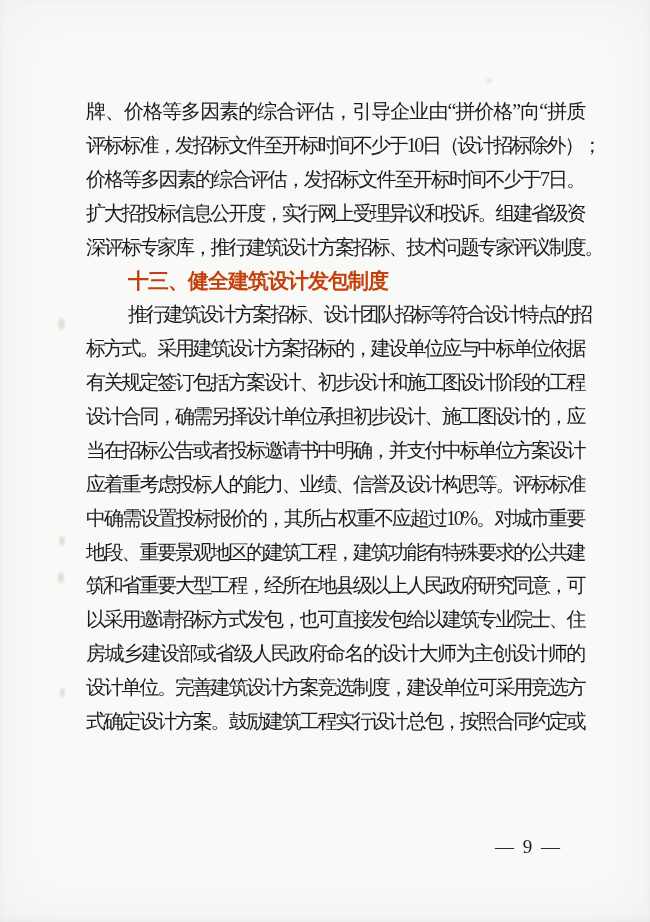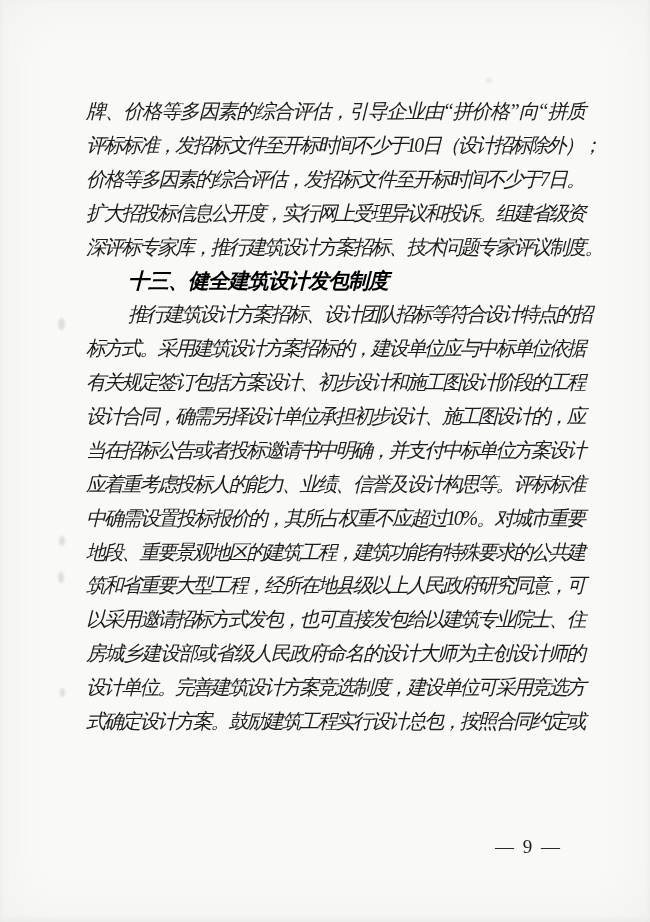--- a/index.html
+++ b/index.html
@@ -16,21 +16,20 @@
     box-shadow: inset 0 0 55px rgba(60,60,55,0.05), inset 0 -2px 6px rgba(0,0,0,0.04);
     overflow: hidden;
     font-family: "Liberation Serif", "DejaVu Serif", serif;
     color: #1c1c1c;
   }
   .textblock {
     position: absolute;
     left: 86px;
     top: 95px;
     width: 498px;
-    font-style: italic;
   }
   .line {
     margin: 0;
     height: 33.9px;
     line-height: 33.9px;
     font-size: 20px;
     letter-spacing: -2.2px;
     white-space: nowrap;
     text-align: justify;
     text-align-last: justify;
@@ -43,21 +42,21 @@
   }
   .heading {
     margin: 0;
     height: 33.9px;
     line-height: 33.9px;
     padding-left: 42px;
     font-size: 21px;
     font-weight: 700;
     letter-spacing: -1px;
     font-family: "Liberation Sans", "DejaVu Sans", sans-serif;
-    color: #000000;
+    color: #c2410c;
     text-align: left;
     text-align-last: left;
     white-space: nowrap;
   }
   .page-number {
     position: absolute;
     top: 836px;
     right: 88px;
     font-size: 19px;
     letter-spacing: 2px;

